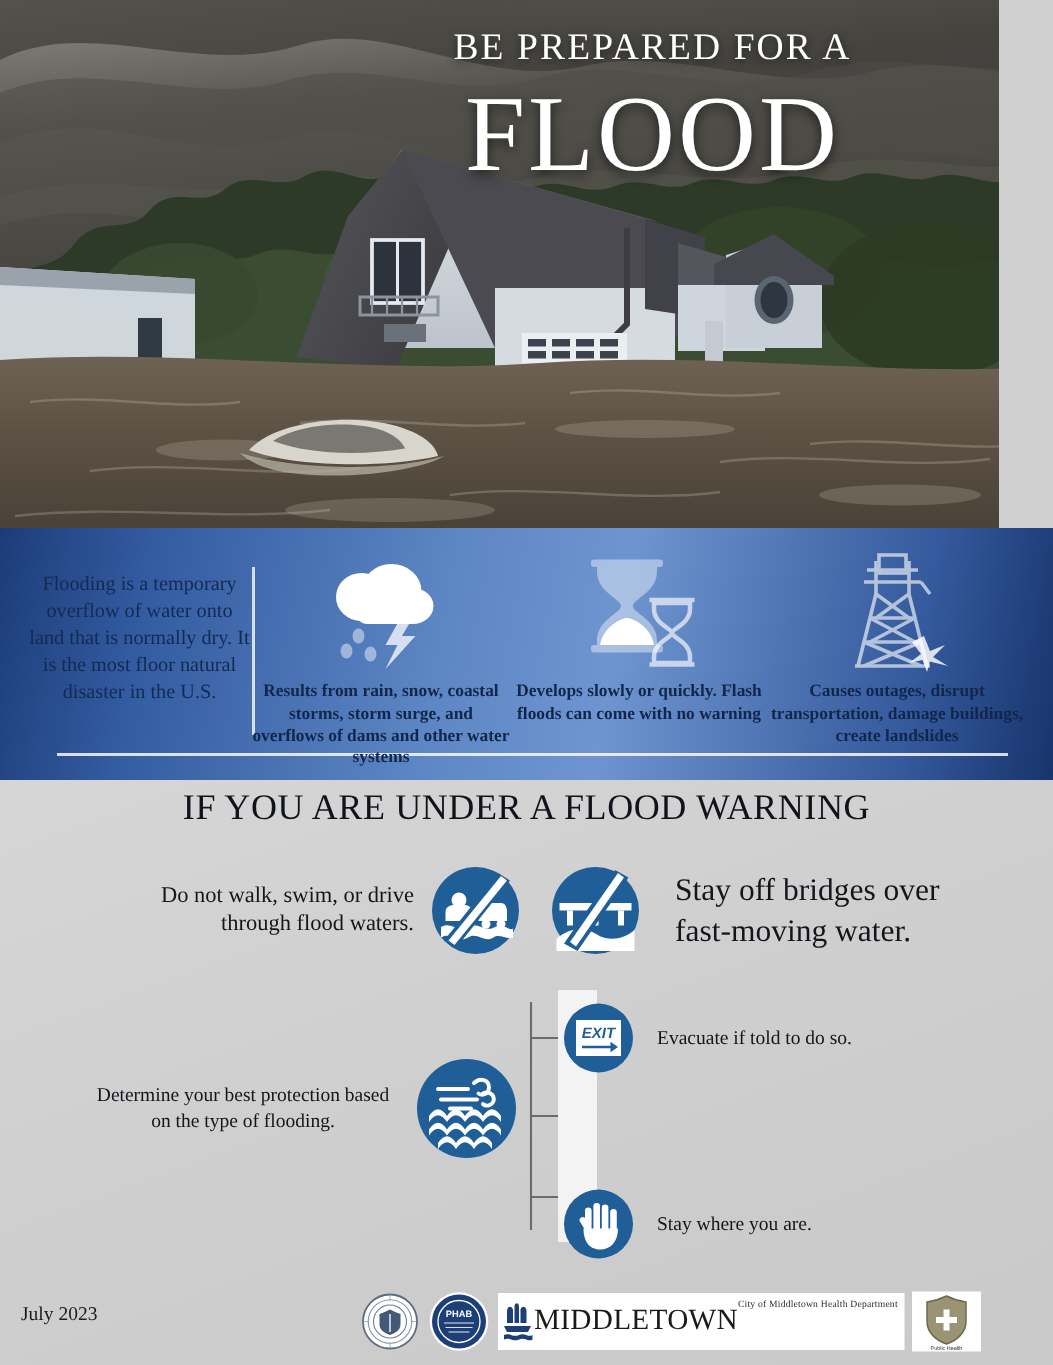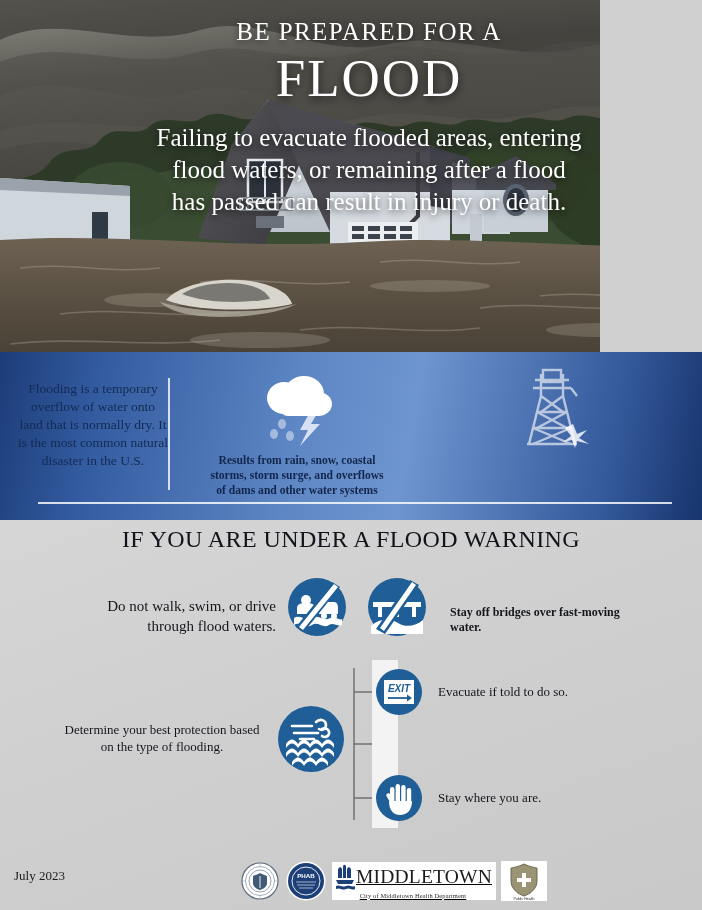--- a/index.html
+++ b/index.html
@@ -5,30 +5,30 @@
   * { box-sizing: border-box; margin: 0; padding: 0; }
   html, body {
     width: 702px; height: 910px;
     background: #cfcfcf;
     font-family: "Liberation Serif", serif;
     overflow: hidden;
   }
   .page { position: relative; width: 702px; height: 910px; background: #d0d0d0; }
 
   
-  .hero { position: relative; width: 600px; height: 352px; overflow: hidden; background: #4a4a48; }
+  .hero { position: relative; width: 666px; height: 352px; overflow: hidden; background: #4a4a48; }
   .hero-svg { position: absolute; inset: 0; width: 702px; height: 352px; display: block; }
 
   .hero-text { position: absolute; right: 16px; top: 18px; width: 430px; text-align: center; z-index: 5; }
   .hero-kicker {
     font-size: 25px; letter-spacing: 1.4px; color: #ffffff; font-weight: 400;
     text-shadow: 0 2px 6px rgba(0,0,0,.55); line-height: 1.1;
   }
   .hero-title {
-    font-size: 53px; letter-spacing: 2px; color: #ffffff; font-weight: 400;
+    font-size: 72px; letter-spacing: 2px; color: #ffffff; font-weight: 400;
     text-shadow: 0 3px 8px rgba(0,0,0,.6); line-height: 1.15; margin-top: 2px;
   }
   .hero-sub {
     margin-top: 14px; font-size: 25px; line-height: 1.28; color: #ffffff;
     text-shadow: 0 2px 7px rgba(0,0,0,.7); font-weight: 400;
   }
 
   
   .band {
     position: relative; width: 702px; height: 168px;
@@ -54,23 +54,23 @@
   }
 
   
   .gray {
     position: relative; width: 702px; height: 390px;
     background: linear-gradient(160deg,#d6d6d6 0%, #cfcfcf 45%, #c9c9c9 100%);
   }
   .gray-head { text-align: center; padding-top: 2px; color: #11131a; }
   .gray-head div { font-size: 24px; line-height: 1.42; letter-spacing: .4px; }
 
-  .row-two { display: flex; align-items: flex-end; justify-content: center; margin-top: 22px; gap: 0; }
+  .row-two { display: flex; align-items: center; justify-content: center; margin-top: 22px; gap: 0; }
   .rt-text-left { text-align: right; font-size: 15px; line-height: 1.3; color: #14161c; width: 205px; }
-  .rt-text-right { text-align: left; font-size: 12px; line-height: 1.3; color: #14161c; width: 205px; padding-left: 24px; font-weight: bold; }
+  .rt-text-right { text-align: left; font-size: 21px; line-height: 1.3; color: #14161c; width: 205px; padding-left: 24px; }
   .circ { width: 58px; height: 58px; flex: 0 0 58px; border-radius: 50%; background: #1f5e96; position: relative; }
   .circ svg { position: absolute; inset: 0; width: 100%; height: 100%; }
   .gap-l { margin-left: 12px; }
 
   
   .flow { position: relative; margin-top: 24px; height: 170px; }
   .flow-left-text {
     position: absolute; left: 62px; top: 62px; width: 200px; text-align: center;
     font-size: 13px; line-height: 1.3; color: #14161c;
   }
@@ -85,22 +85,22 @@
   .flow-item .fi-circ { width: 46px; height: 46px; flex: 0 0 46px; border-radius: 50%; background: #1f5e96; position: relative; font-style: italic; }
   .flow-item .fi-circ svg { position: absolute; inset: 0; width: 100%; height: 100%; }
   .flow-item .fi-label { margin-left: 16px; font-size: 13px; color: #14161c; white-space: nowrap; }
 
   
   .footer { position: absolute; left: 0; bottom: 0; width: 702px; height: 52px; }
   .footer-date { position: absolute; left: 14px; top: 10px; font-size: 13px; color: #1b1b1b; }
   .logos { position: absolute; left: 240px; top: 2px; display: flex; align-items: center; gap: 5px; }
   .logo-dhs { width: 40px; height: 40px; }
   .logo-phab { width: 42px; height: 42px; }
-  .logo-mid { height: 38px; background: #ffffff; display: flex; flex-direction: column;
-              justify-content: center; padding: 2px 4px 2px 2px; text-decoration: underline; }
+  .logo-mid { height: 38px; background: #ffffff; display: flex; flex-direction: row;
+              justify-content: center; padding: 2px 4px 2px 2px; }
   .logo-mid-row { display: flex; align-items: center; }
   .logo-mid-name { font-size: 19.5px; letter-spacing: .2px; color: #1a1a1a; line-height: 1; font-weight: 400; }
   .logo-mid-sub { font-size: 6.4px; color: #2a2a2a; letter-spacing: .15px; text-align: center; margin-top: 2px; }
   .logo-ph { width: 46px; height: 40px; background: #ffffff; position: relative; }
   .logo-ph svg { position: absolute; inset: 0; width: 100%; height: 100%; }
 </style>
 </head>
 <body>
 
 <div class="page">
@@ -209,29 +209,28 @@
       </g>
 
       <path d="M166,300 C182,282 226,276 256,282 C280,287 290,296 292,304 C258,312 196,312 166,300 Z" fill="#d8d5cc"></path>
       <path d="M182,294 C198,283 232,280 252,286 C262,289 268,294 270,299 C240,304 206,303 182,294 Z" fill="#2e2c28" opacity="0.55"></path>
       <path d="M160,302 C200,314 262,314 296,304 C284,312 240,320 200,316 C178,314 166,308 160,302 Z" fill="#b6b2a6" opacity="0.75"></path>
     </svg>
 
     <div class="hero-text">
       <div class="hero-kicker">BE PREPARED FOR A</div>
       <div class="hero-title">FLOOD</div>
-      <div class="hero-sub">Failing to evacuate flooded areas, entering flood waters, or remaining after a flood has passed can result in injury or death.</div>
     </div>
   </div>
 
   <div class="band">
     <div class="band-divider"></div>
     <div class="band-rule"></div>
     <div class="band-inner">
-      <div class="band-intro">Flooding is a temporary overflow of water onto land that is normally dry. It is the most common natural disaster in the U.S.</div>
+      <div class="band-intro">Flooding is a temporary overflow of water onto land that is normally dry. It is the most floor natural disaster in the U.S.</div>
       <div class="band-cols">
 
         <div class="band-col">
           <div class="band-icon">
             <svg width="82" height="80" viewBox="0 0 82 80">
               <g fill="#ffffff">
                 <ellipse cx="28" cy="30" rx="17" ry="16"></ellipse>
                 <ellipse cx="48" cy="26" rx="20" ry="18"></ellipse>
                 <ellipse cx="62" cy="36" rx="14" ry="12"></ellipse>
                 <rect x="24" y="32" width="44" height="16" rx="8"></rect>
@@ -240,37 +239,56 @@
                 <ellipse cx="26" cy="56" rx="4" ry="5"></ellipse>
                 <ellipse cx="18" cy="66" rx="4" ry="5"></ellipse>
                 <ellipse cx="34" cy="68" rx="4" ry="5"></ellipse>
               </g>
               <path d="M54,44 L44,62 L52,62 L44,78 L64,56 L55,56 L62,44 Z" fill="#ffffff" opacity="0.75"></path>
             </svg>
           </div>
           <div class="band-caption">Results from rain, snow, coastal storms, storm surge, and overflows of dams and other water systems</div>
         </div>
 
+        <div class="band-col">
+          <div class="band-icon">
+            <svg width="80" height="80" viewBox="0 0 80 80">
+              <g fill="#ffffff" opacity="0.42">
+                <path d="M12,8 L52,8 L52,13 C52,27 36,31 36,36 C36,41 52,45 52,59 L52,64 L12,64 L12,59 C12,45 28,41 28,36 C28,31 12,27 12,13 Z"></path>
+                <rect x="8" y="5" width="48" height="5" rx="2"></rect>
+                <rect x="8" y="62" width="48" height="5" rx="2"></rect>
+              </g>
+              <path d="M14,62 C16,50 28,44 32,44 C36,44 48,50 50,62 Z" fill="#ffffff"></path>
+              <g fill="none" stroke="#ffffff" stroke-width="3" opacity="0.65">
+                <path d="M50,34 L74,34 L74,38 C74,48 62,51 62,54 C62,57 74,60 74,70 L74,74 L50,74 L50,70 C50,60 62,57 62,54 C62,51 50,48 50,38 Z"></path>
+                <line x1="47" y1="32" x2="77" y2="32"></line>
+                <line x1="47" y1="75" x2="77" y2="75"></line>
+              </g>
+            </svg>
+          </div>
+          <div class="band-caption">Develops slowly or quickly. Flash floods can come with no warning</div>
+        </div>
 
         <div class="band-col">
           <div class="band-icon">
             <svg width="80" height="82" viewBox="0 0 80 82">
               <g fill="none" stroke="#ffffff" stroke-width="2.4" opacity="0.62">
                 <path d="M26,8 L26,30 M48,8 L48,30"></path>
                 <path d="M20,14 L54,14 M18,22 L56,22"></path>
                 <rect x="28" y="4" width="18" height="12"></rect>
                 <path d="M26,30 L14,78 M48,30 L60,78"></path>
                 <path d="M22,46 L52,46 M18,62 L56,62 M12,78 L62,78"></path>
                 <path d="M22,46 L52,62 M52,46 L22,62 M18,62 L56,78 M56,62 L18,78"></path>
                 <path d="M26,30 L48,46 M48,30 L26,46"></path>
                 <path d="M56,22 L62,30"></path>
               </g>
               <path d="M58,58 L62,68 L72,64 L64,72 L74,78 L62,75 L60,82 L57,74 L48,76 L56,70 L50,62 Z" fill="#ffffff" opacity="0.82"></path>
             </svg>
           </div>
+          <div class="band-caption">Causes outages, disrupt transportation, damage buildings, create landslides</div>
         </div>
 
       </div>
     </div>
   </div>
 
   <div class="gray">
 
     <div class="gray-head">
       <div>IF YOU ARE UNDER A FLOOD WARNING</div>
@@ -353,21 +371,21 @@
               <g stroke="#1f5e96" stroke-width="1.8" fill="none">
                 <line x1="12" y1="29" x2="32" y2="29"></line>
               </g>
               <polygon points="31,25.5 36,29 31,32.5" fill="#1f5e96"></polygon>
             </svg>
           </div>
           <div class="fi-label">Evacuate if told to do so.</div>
         </div>
 
 
-        <div class="flow-item" style="top:115px">
+        <div class="flow-item" style="top:133px">
           <div class="fi-circ">
             <svg viewBox="0 0 46 46">
               <g fill="#ffffff">
                 <rect x="14" y="12" width="4.4" height="18" rx="2.2"></rect>
                 <rect x="19.6" y="9" width="4.4" height="21" rx="2.2"></rect>
                 <rect x="25.2" y="10" width="4.4" height="20" rx="2.2"></rect>
                 <rect x="30.8" y="13" width="4.4" height="17" rx="2.2"></rect>
                 <path d="M11,22 C9,20 12,17 14,19 L14,27 Z"></path>
                 <path d="M13,26 C13,36 18,40 24,40 C31,40 36,35 36,26 Z"></path>
               </g>

